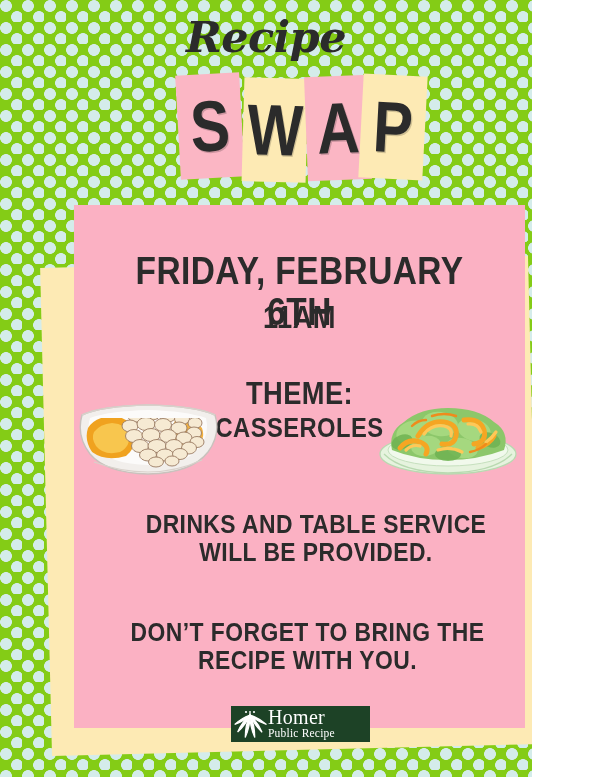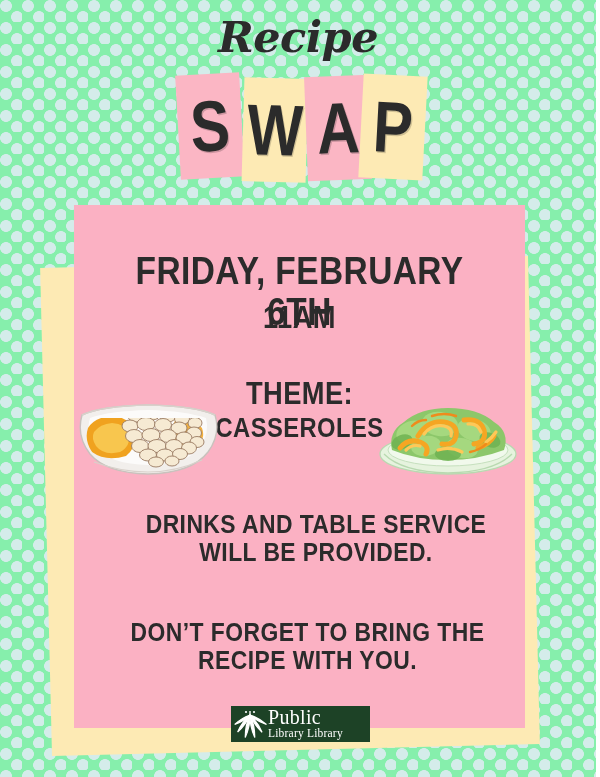--- a/index.html
+++ b/index.html
@@ -8,24 +8,24 @@
   }
   body {
     width: 600px;
     height: 777px;
     overflow: hidden;
     font-family: "Liberation Sans", sans-serif;
   }
 
   #flyer {
     position: relative;
-    width: 596px;
+    width: 532px;
     height: 777px;
     overflow: hidden;
-    background-color: #86efac;
+    background-color: #84cc16;
   }
 
   
   #dots {
     position: absolute;
     inset: 0;
     background-image:
       radial-gradient(circle at 6px 6px, #d4ecea 5.6px, rgba(212,236,234,0) 6.2px),
       radial-gradient(circle at 17px 17px, #d4ecea 5.6px, rgba(212,236,234,0) 6.2px);
     background-size: 22px 22px, 22px 22px;
@@ -354,18 +354,18 @@
           <g transform="rotate(58)">
             <path d="M0,0 Q2,9 0,18 Q-2,9 0,0 Z"></path>
           </g>
         </g>
         <path d="M17,4 L17,9" stroke-width="1.4"></path>
         <circle cx="13" cy="5" r="1.1" stroke="none"></circle>
         <circle cx="21" cy="5" r="1.1" stroke="none"></circle>
       </g>
     </svg>
     <div id="logo-text">
-      <div id="logo-name">Public</div>
-      <div id="logo-sub">Library Library</div>
+      <div id="logo-name">Homer</div>
+      <div id="logo-sub">Public Recipe</div>
     </div>
   </div>
 
 </div>
 
 </body></html>

